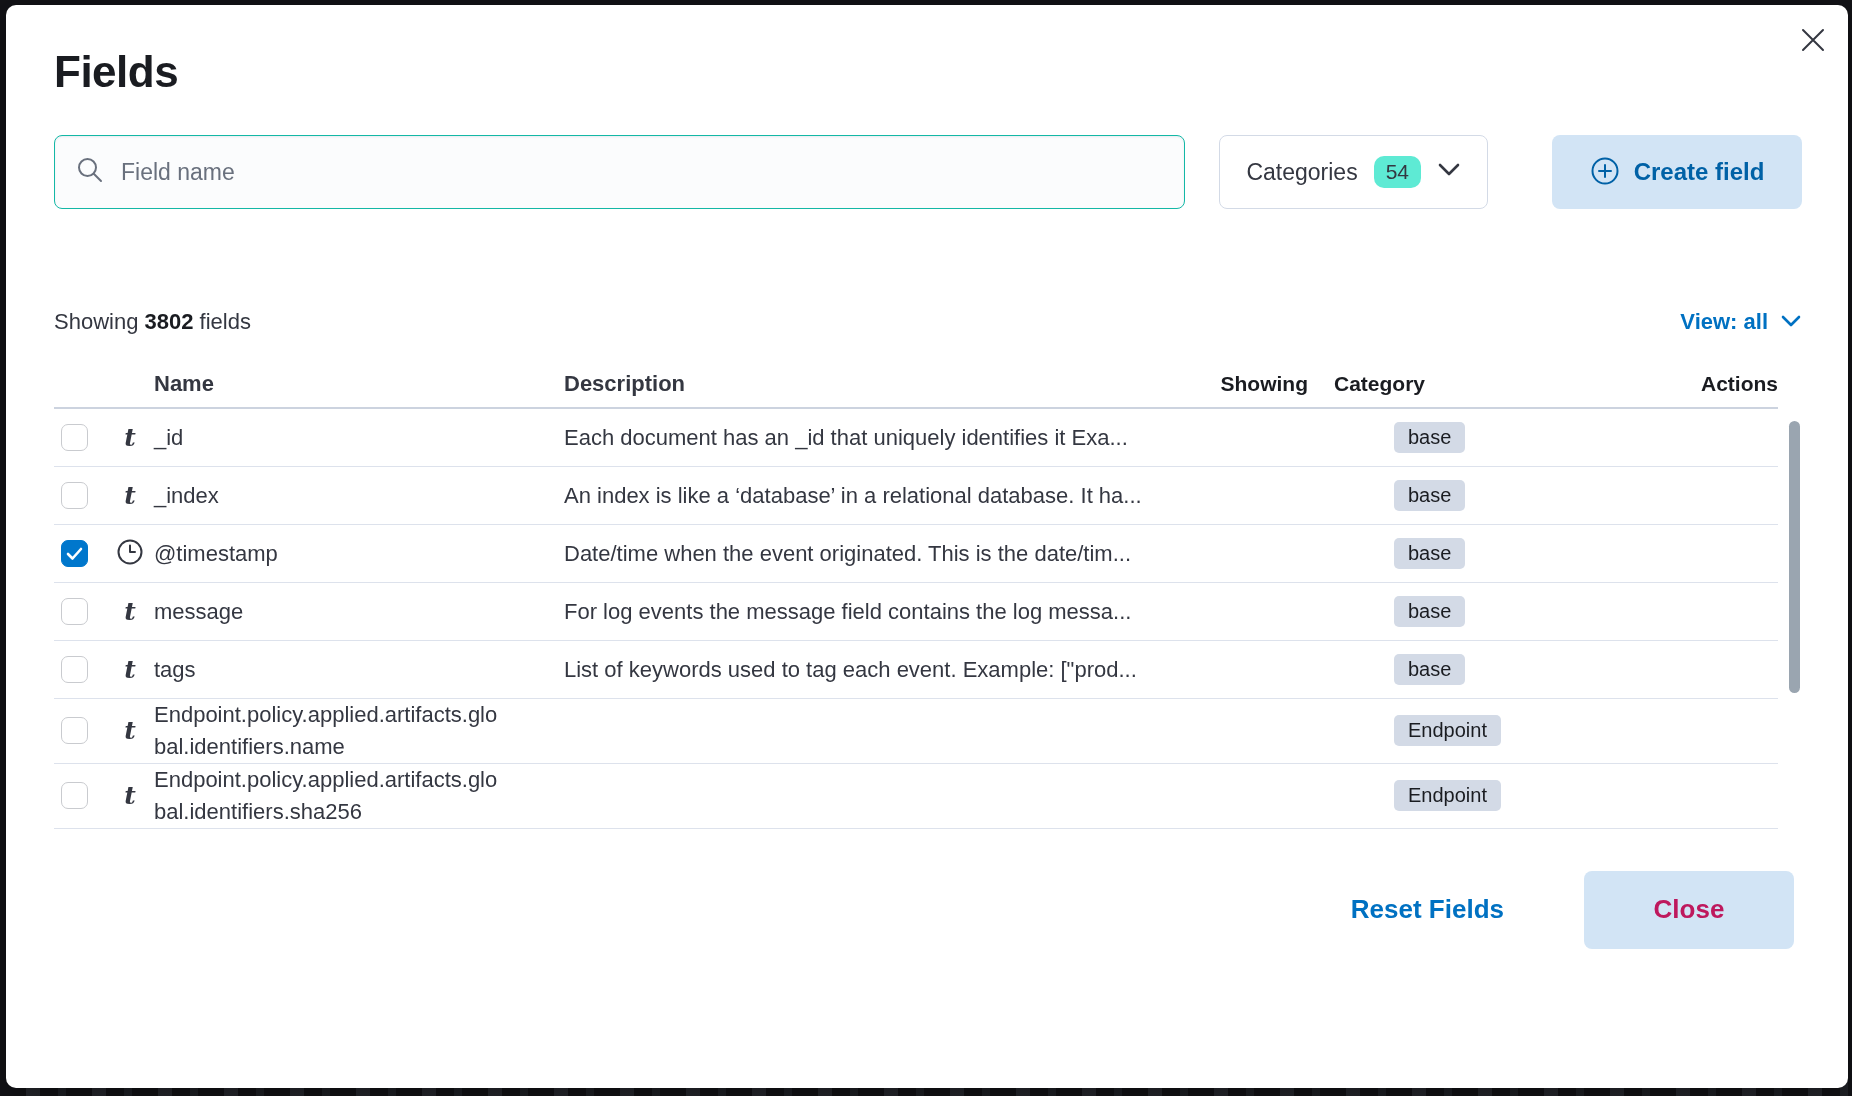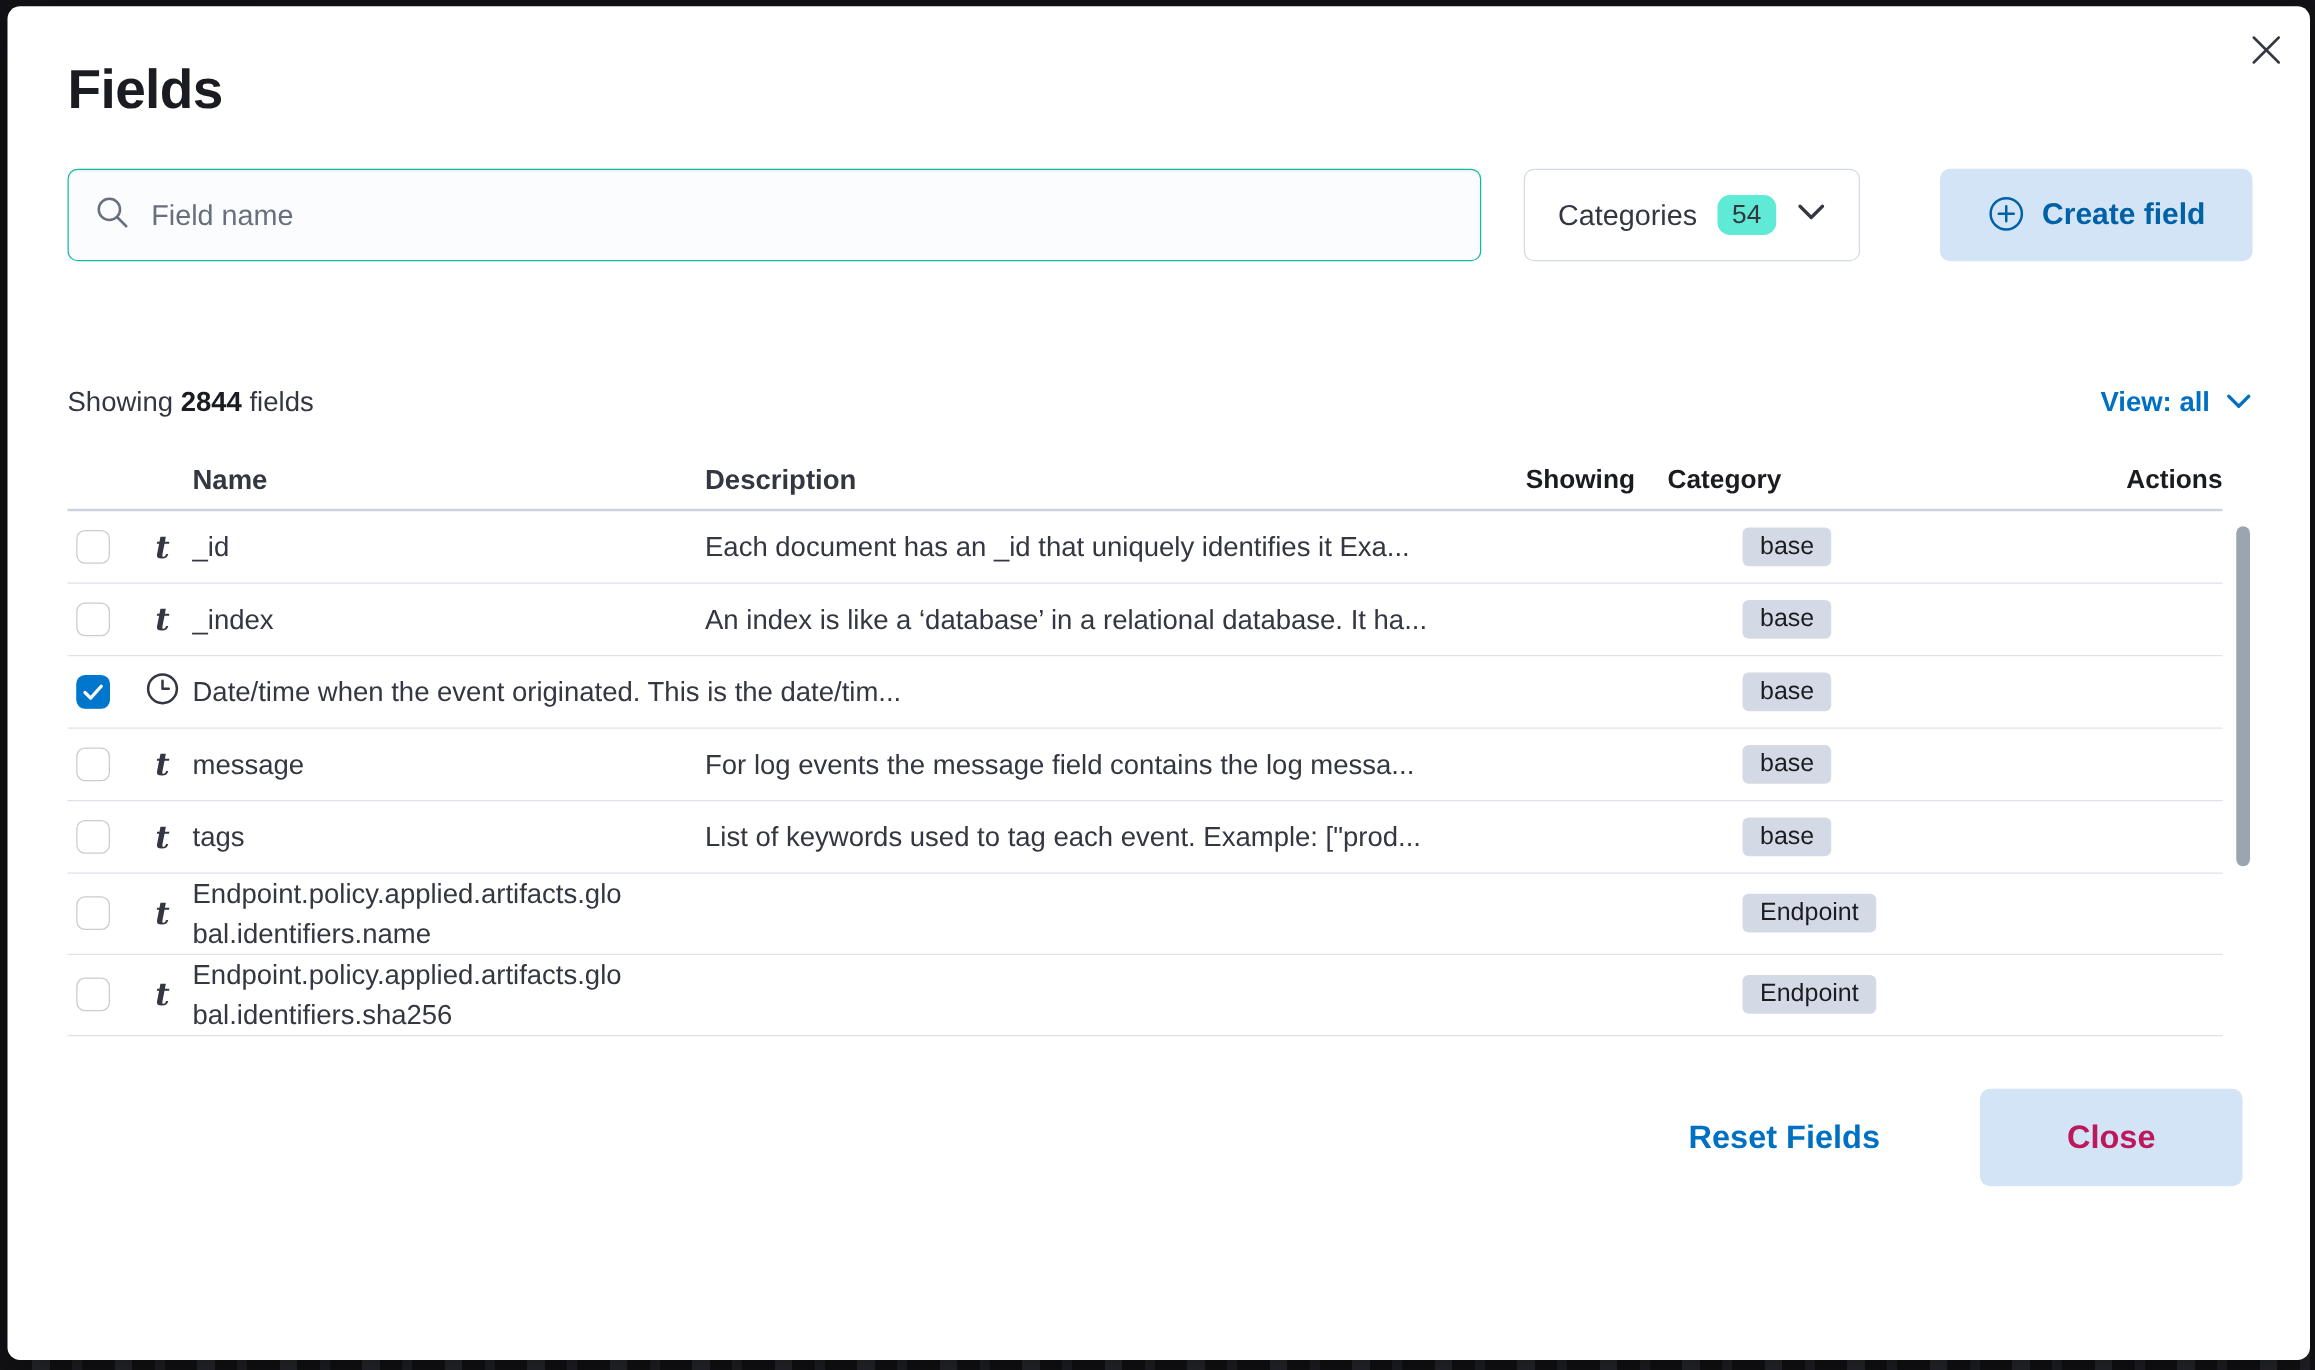--- a/index.html
+++ b/index.html
@@ -163,21 +163,21 @@
             <circle cx="15" cy="15" r="12.5" stroke="#0061a6" stroke-width="2" fill="none"></circle>
             <path d="M15 9 L15 21 M9 15 L21 15" stroke="#0061a6" stroke-width="2" stroke-linecap="round"></path>
           </svg>
       </span>
       <span class="lbl">Create field</span>
     </button>
   </div>
 
   <div class="summary-row">
     <div class="showing">
-      <span>Showing </span><b>2844</b><span> fields</span>
+      <span>Showing </span><b>3802</b><span> fields</span>
     </div>
     <div class="view-all">
       <span>View: all</span>
       <span class="chev">
         <svg width="22" height="15" viewBox="0 0 22 15">
             <path d="M3 3 L11 11 L19 3" stroke="#0071c2" stroke-width="2.6" fill="none" stroke-linecap="round" stroke-linejoin="round"></path>
           </svg>
       </span>
     </div>
   </div>
@@ -238,20 +238,21 @@
     </div>
     <div class="col-icon">
 
       <span class="clock">
         <svg width="28" height="28" viewBox="0 0 28 28">
                   <circle cx="14" cy="14" r="11.5" stroke="#343741" stroke-width="2" fill="none"></circle>
                   <path d="M14 7.5 L14 14 L19 14" stroke="#343741" stroke-width="2" fill="none" stroke-linecap="round" stroke-linejoin="round"></path>
                 </svg>
       </span>
     </div>
+    <div class="col-name">@timestamp</div>
     <div class="col-desc">Date/time when the event originated. This is the date/tim...</div>
     <div class="col-runtime"></div>
     <div class="col-cat"><span class="badge">base</span></div>
     <div class="col-actions"></div>
   </div>
 
   <div class="frow">
     <div class="col-cb">
       <div class="checkbox">
         

